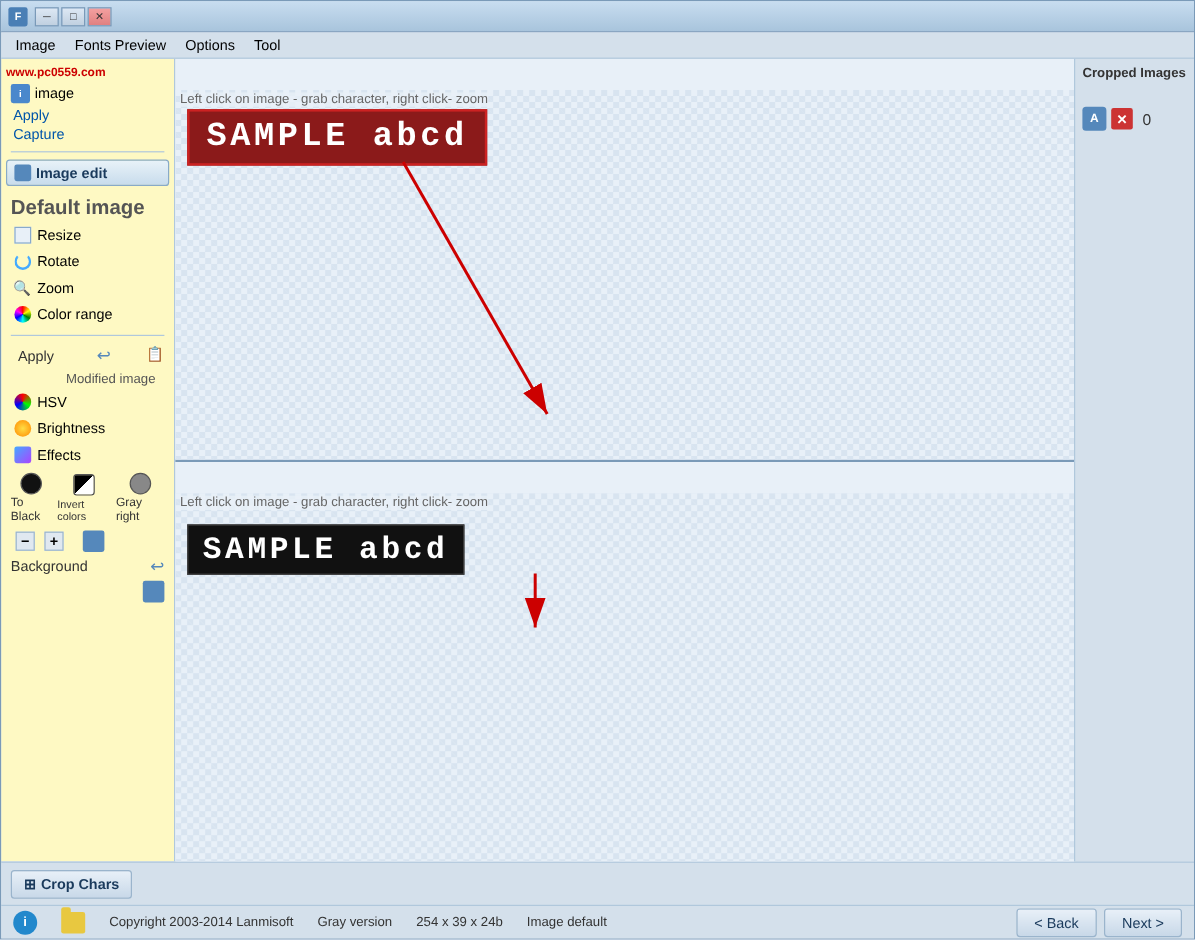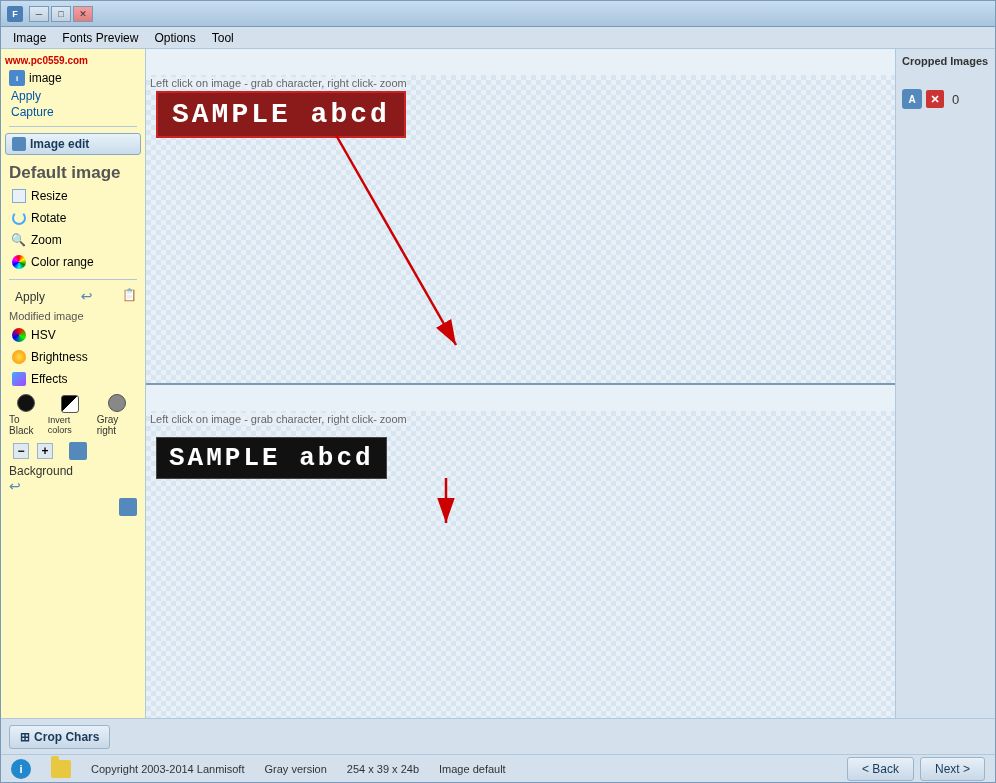--- a/index.html
+++ b/index.html
@@ -149,20 +149,21 @@
       font-size: 12px;
       color: #333;
       padding: 2px 6px;
     }
     .icon-undo { font-size: 14px; color: #5588bb; }
     .icon-paste { font-size: 12px; color: #5588bb; }
     .modified-label {
       font-size: 11px;
       color: #555;
       padding: 2px 4px;
+      margin-left: 46px;
     }
     .icon-hsv {
       width: 14px; height: 14px;
       background: conic-gradient(hsl(0,100%,50%), hsl(120,100%,50%), hsl(240,100%,50%), hsl(360,100%,50%));
       border-radius: 50%;
     }
     .icon-brightness {
       width: 14px; height: 14px;
       background: radial-gradient(circle, #ffdd44, #ff8800);
       border-radius: 50%;
@@ -217,23 +218,23 @@
       border: 1px solid #9ab4cc;
       cursor: pointer;
       display: flex;
       align-items: center;
       justify-content: center;
       font-size: 12px;
       font-weight: bold;
     }
     .bg-row {
       display: flex;
+      align-items: center;
       justify-content: space-between;
       padding: 2px 4px;
-      flex-direction: column;
     }
     .bg-label { font-size: 12px; color: #333; }
     .icon-bg-undo { font-size: 14px; color: #5588bb; }
     .main-panels {
       flex: 1;
       display: flex;
       flex-direction: column;
       overflow: hidden;
     }
     .panel-top {

